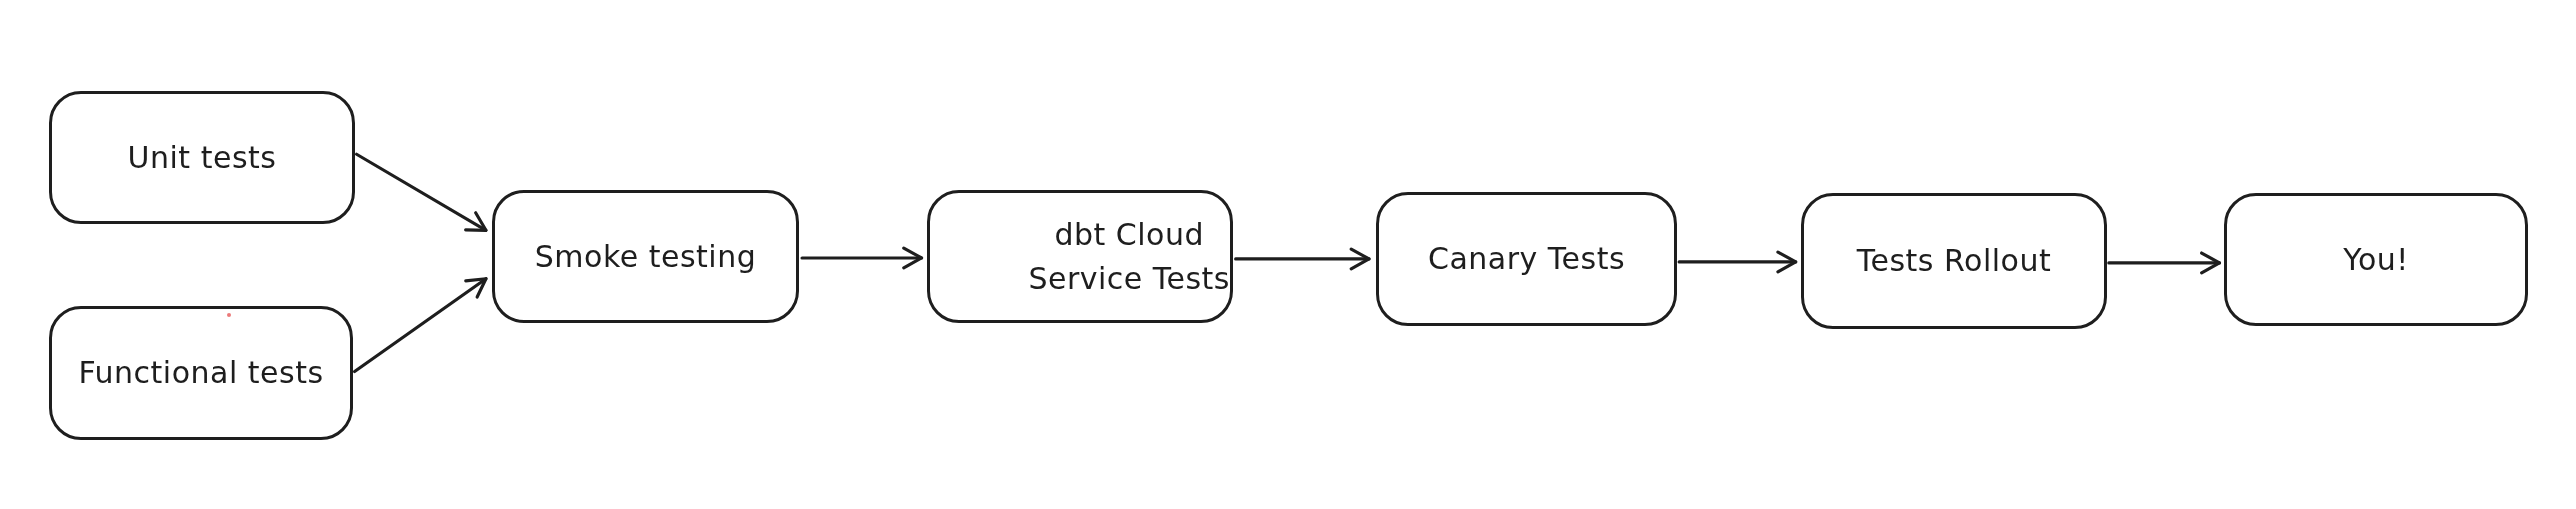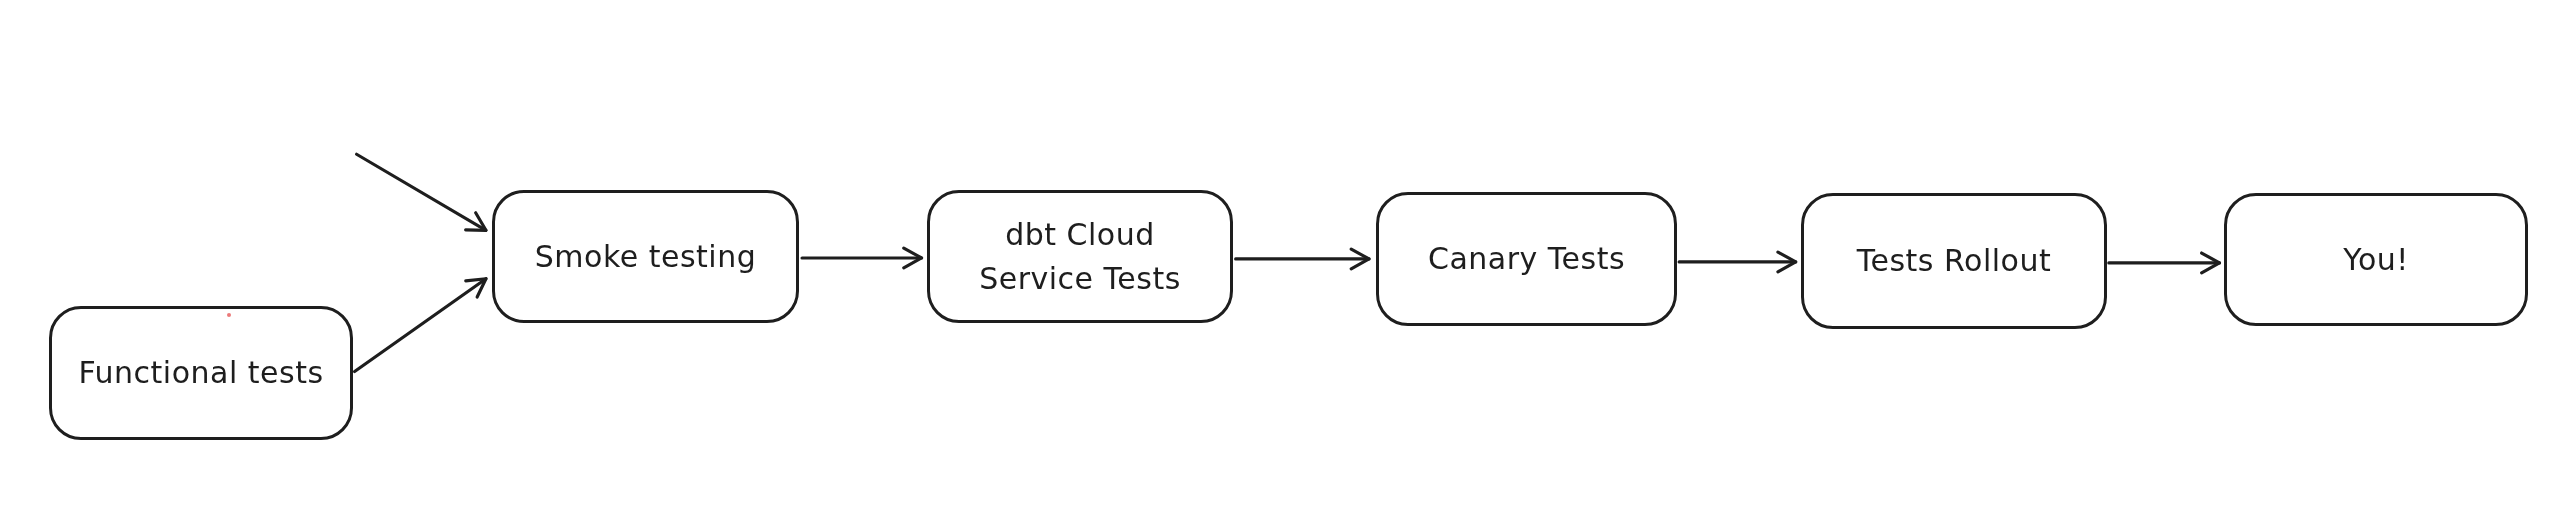--- a/index.html
+++ b/index.html
@@ -46,21 +46,21 @@
     width: 4px;
     height: 4px;
     border-radius: 50%;
     background: #e03131;
     opacity: 0.65;
   }
   
   #node-unit-tests       { left: 49px;   top: 91px;  width: 306px; height: 133px; }
   #node-functional-tests { left: 49px;   top: 306px; width: 304px; height: 134px; }
   #node-smoke-testing    { left: 492px;  top: 190px; width: 307px; height: 133px; }
-  #node-dbt-cloud        { left: 927px;  top: 190px; width: 306px; height: 133px; }
+  #node-dbt-cloud        { left: 927px;  top: 190px; width: 306px; height: 133px; justify-content: flex-end; }
   #node-canary-tests     { left: 1376px; top: 192px; width: 301px; height: 134px; }
   #node-phased-rollout   { left: 1801px; top: 193px; width: 306px; height: 136px; }
   #node-you              { left: 2224px; top: 193px; width: 304px; height: 133px; }
   #red-dot-artifact      { left: 227px;  top: 313px; }
 </style>
 </head>
 <body>
 
 <div class="canvas">
 
@@ -71,20 +71,23 @@
       </marker>
     </defs>
     <path d="M361 156 L492 233" fill="none" stroke="#1e1e1e" stroke-width="3.2" stroke-linecap="round" marker-end="url(#ah)"></path>
     <path d="M359 376 L492 282" fill="none" stroke="#1e1e1e" stroke-width="3.2" stroke-linecap="round" marker-end="url(#ah)"></path>
     <path d="M812 261 L933 261" fill="none" stroke="#1e1e1e" stroke-width="3.2" stroke-linecap="round" marker-end="url(#ah)"></path>
     <path d="M1251 262 L1386 262" fill="none" stroke="#1e1e1e" stroke-width="3.2" stroke-linecap="round" marker-end="url(#ah)"></path>
     <path d="M1700 265 L1818 265" fill="none" stroke="#1e1e1e" stroke-width="3.2" stroke-linecap="round" marker-end="url(#ah)"></path>
     <path d="M2135 266 L2247 266" fill="none" stroke="#1e1e1e" stroke-width="3.2" stroke-linecap="round" marker-end="url(#ah)"></path>
   </svg>
 
+  <div class="node" id="node-unit-tests">
+    <span class="label">Unit tests</span>
+  </div>
 
   <div class="node" id="node-functional-tests">
     <span class="label">Functional tests</span>
   </div>
 
   <div class="node" id="node-smoke-testing">
     <span class="label">Smoke testing</span>
   </div>
 
   <div class="node" id="node-dbt-cloud">

